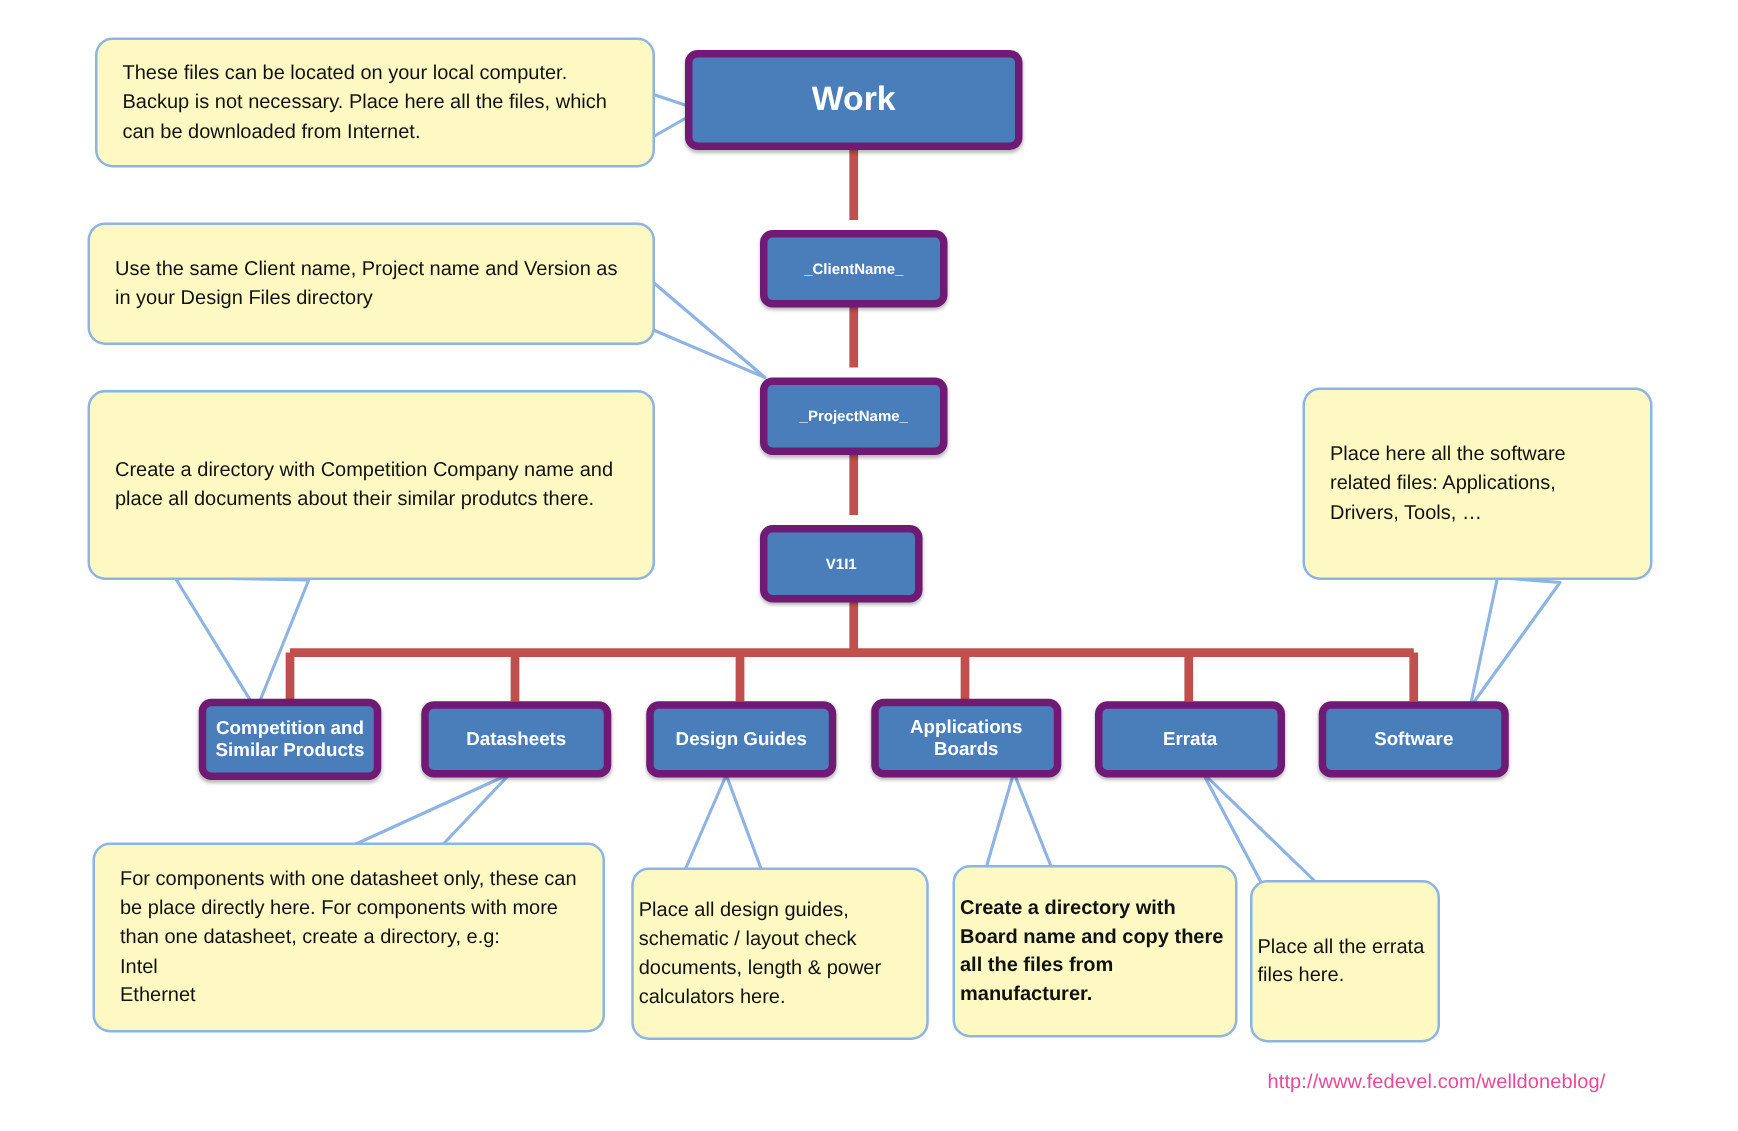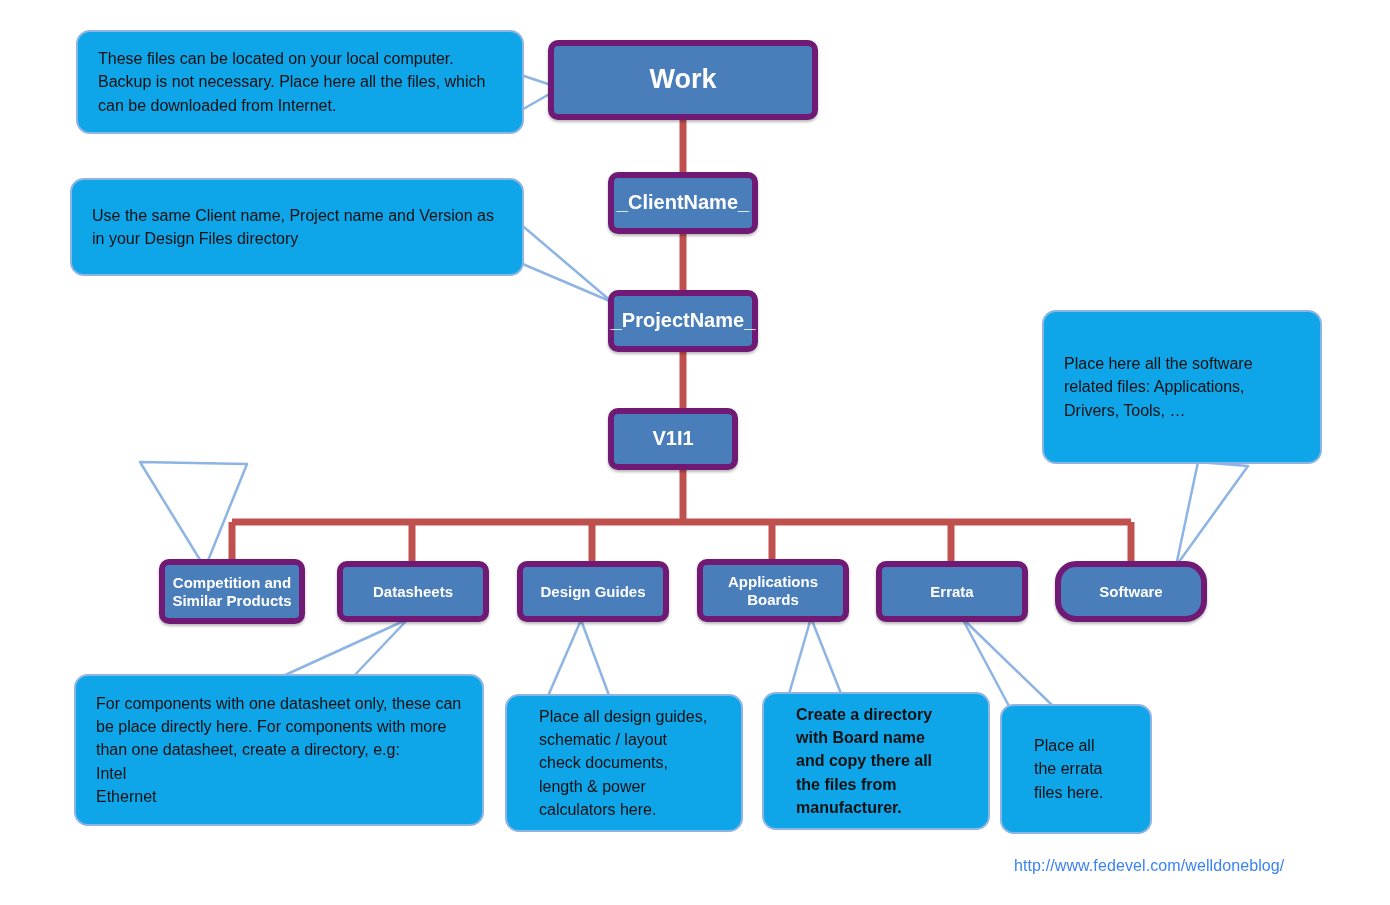--- a/index.html
+++ b/index.html
@@ -23,38 +23,38 @@
     box-shadow:0 2px 3px rgba(0,0,0,.28);
     color:#ffffff;
     font-weight:bold;
     display:flex;align-items:center;justify-content:center;
     text-align:center;
     line-height:1.18;
     box-sizing:border-box;
     padding:2px 6px;
   }
   .node.root{font-size:27px;}
-  .node.mid{font-size:20px;}
+  .node.mid{font-size:12px;margin-top:12px;}
   .node.leaf{font-size:15px;}
 
   
   .callout{
     position:absolute;z-index:2;
-    background:#0ea5e9;
+    background:#fef9c3;
     border:2px solid #8db4e2;
     border-radius:14px;
     box-sizing:border-box;
     display:flex;align-items:center;
     padding:14px 20px;
     font-size:16px;
     line-height:1.44;
     color:#111111;
     white-space:pre-line;
   }
-  .callout.tight{padding:12px 32px;}
+  .callout.tight{padding:12px 4px;}
 
   
   .url{
     position:absolute;z-index:2;
     font-size:16px;color:#111111;
     letter-spacing:.1px;
   }
 </style>
 </head>
 <body>
@@ -133,32 +133,35 @@
   </div>
 
   <div class="node leaf" style="left:697px;top:559px;width:152px;height:63px;">
     <span>Applications Boards</span>
   </div>
 
   <div class="node leaf" style="left:876px;top:561px;width:152px;height:61px;">
     <span>Errata</span>
   </div>
 
-  <div class="node leaf" style="left:1055px;top:561px;width:152px;height:61px;border-radius:21px;">
+  <div class="node leaf" style="left:1055px;top:561px;width:152px;height:61px;">
     <span>Software</span>
   </div>
 
   <div class="callout" style="left:76px;top:30px;width:448px;height:104px;">
     <span>These files can be located on your local computer. Backup is not necessary. Place here all the files, which can be downloaded from Internet.</span>
   </div>
 
   <div class="callout" style="left:70px;top:178px;width:454px;height:98px;">
     <span>Use the same Client name, Project name and Version as in your Design Files directory</span>
   </div>
 
+  <div class="callout" style="left:70px;top:312px;width:454px;height:152px;">
+    <span>Create a directory with Competition Company name and place all documents about their similar produtcs there.</span>
+  </div>
 
   <div class="callout" style="left:1042px;top:310px;width:280px;height:154px;">
     <span>Place here all the software related files: Applications, Drivers, Tools, …</span>
   </div>
 
   <div class="callout" style="left:74px;top:674px;width:410px;height:152px;">
     <span>For components with one datasheet only, these can be place directly here. For components with more than one datasheet, create a directory, e.g:
 Intel
 Ethernet</span>
   </div>
@@ -168,15 +171,15 @@
   </div>
 
   <div class="callout tight" style="left:762px;top:692px;width:228px;height:138px;font-weight:bold;">
     <span>Create a directory with Board name and copy there all the files from manufacturer.</span>
   </div>
 
   <div class="callout tight" style="left:1000px;top:704px;width:152px;height:130px;">
     <span>Place all the errata files here.</span>
   </div>
 
-  <a class="url" href="#" style="left:1014px;top:857px;color:#3b82f6;text-decoration:none;">http://www.fedevel.com/welldoneblog/</a>
+  <a class="url" href="#" style="left:1014px;top:857px;color:#ec4899;text-decoration:none;">http://www.fedevel.com/welldoneblog/</a>
 
 </div>
 
 </body></html>

